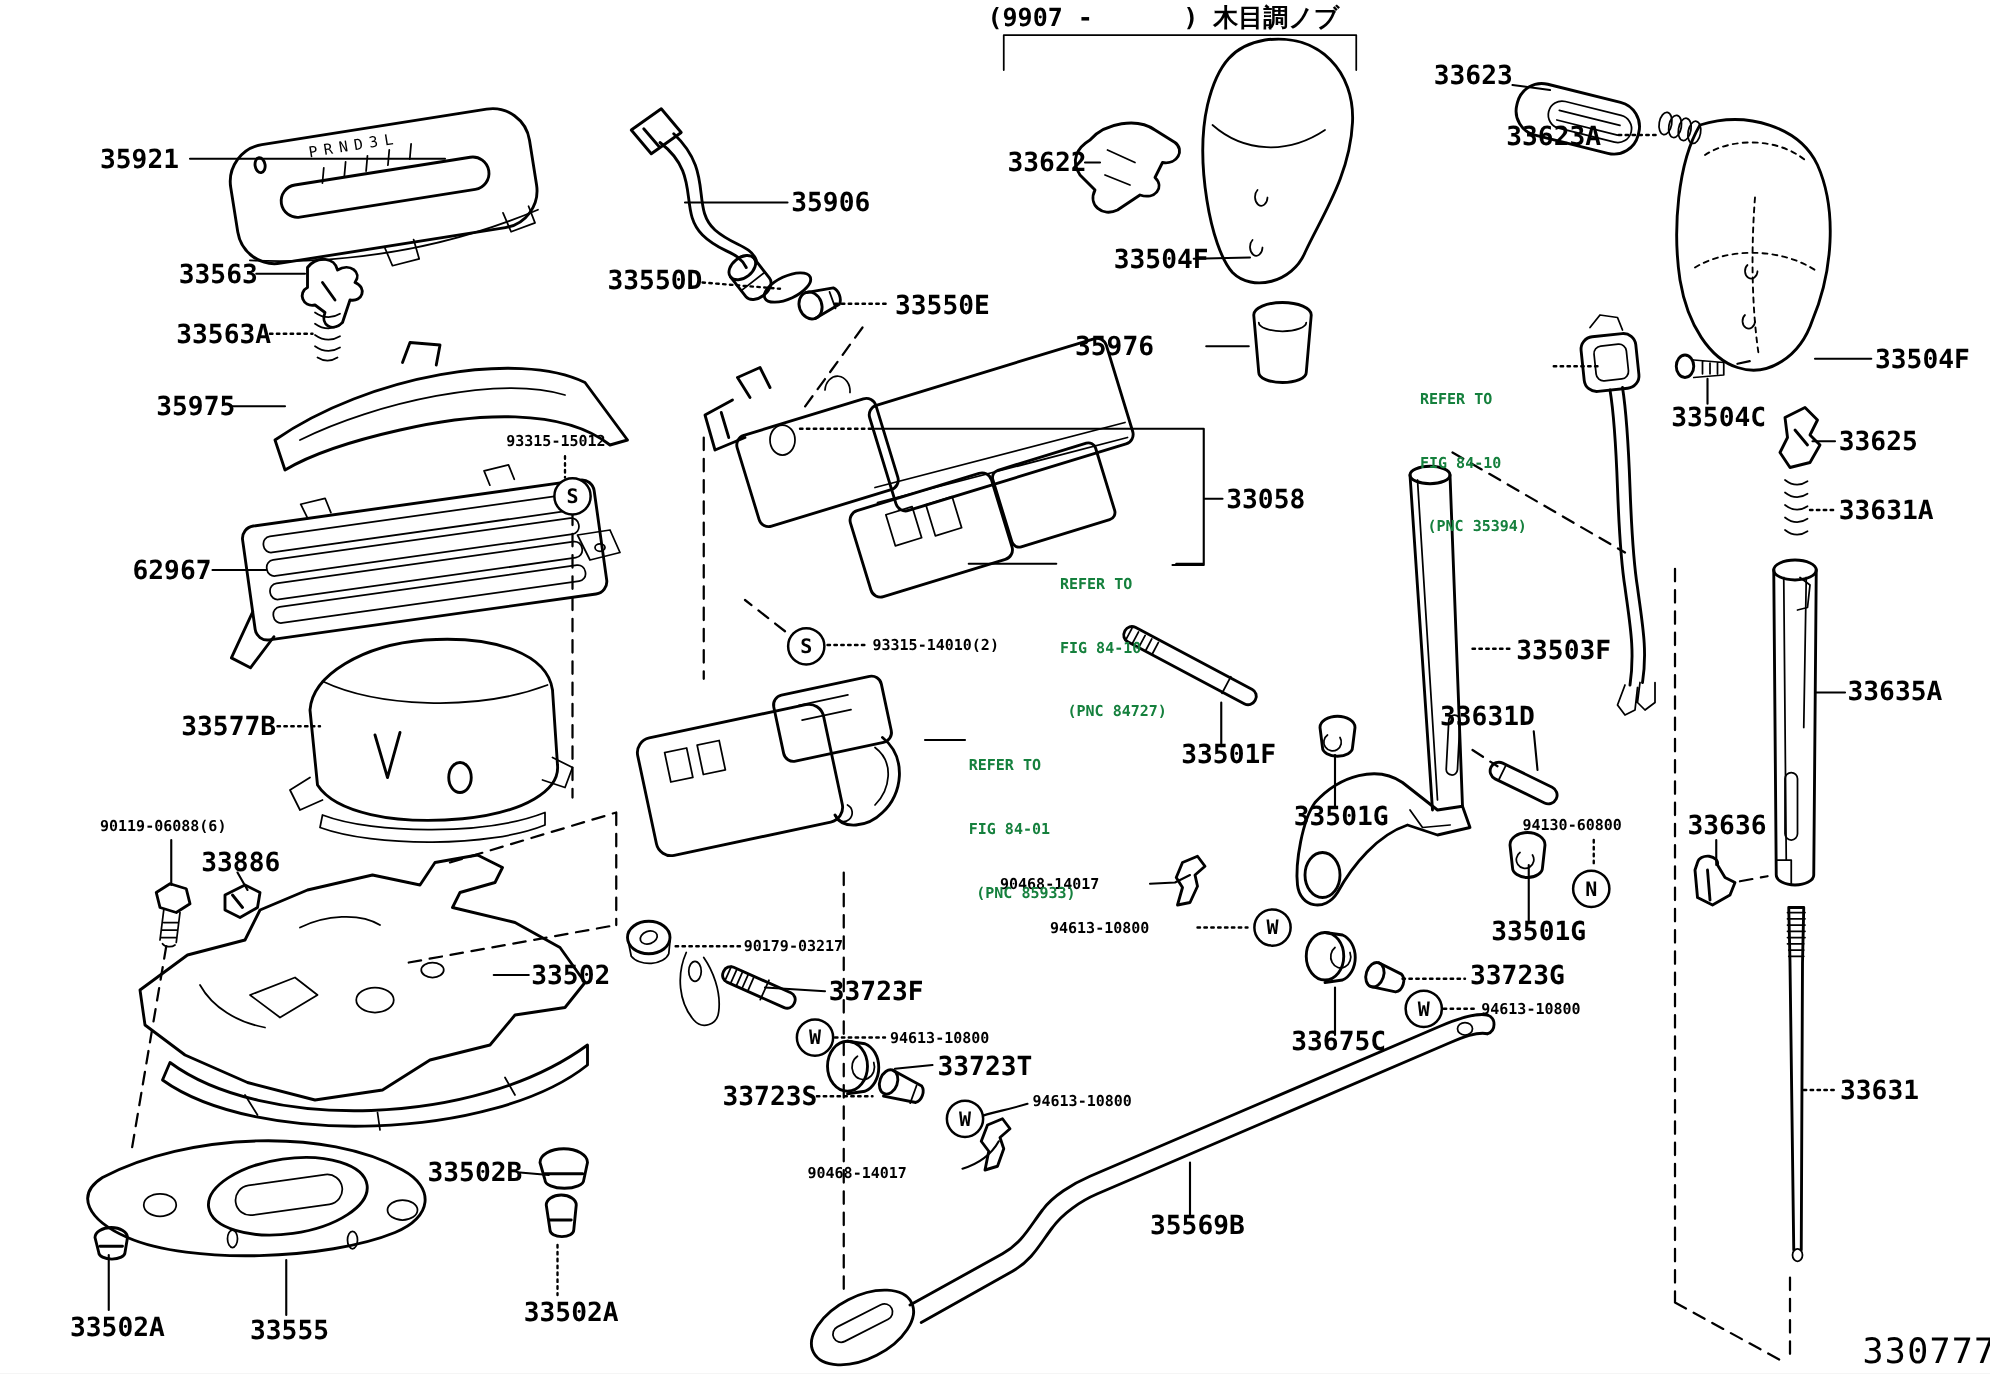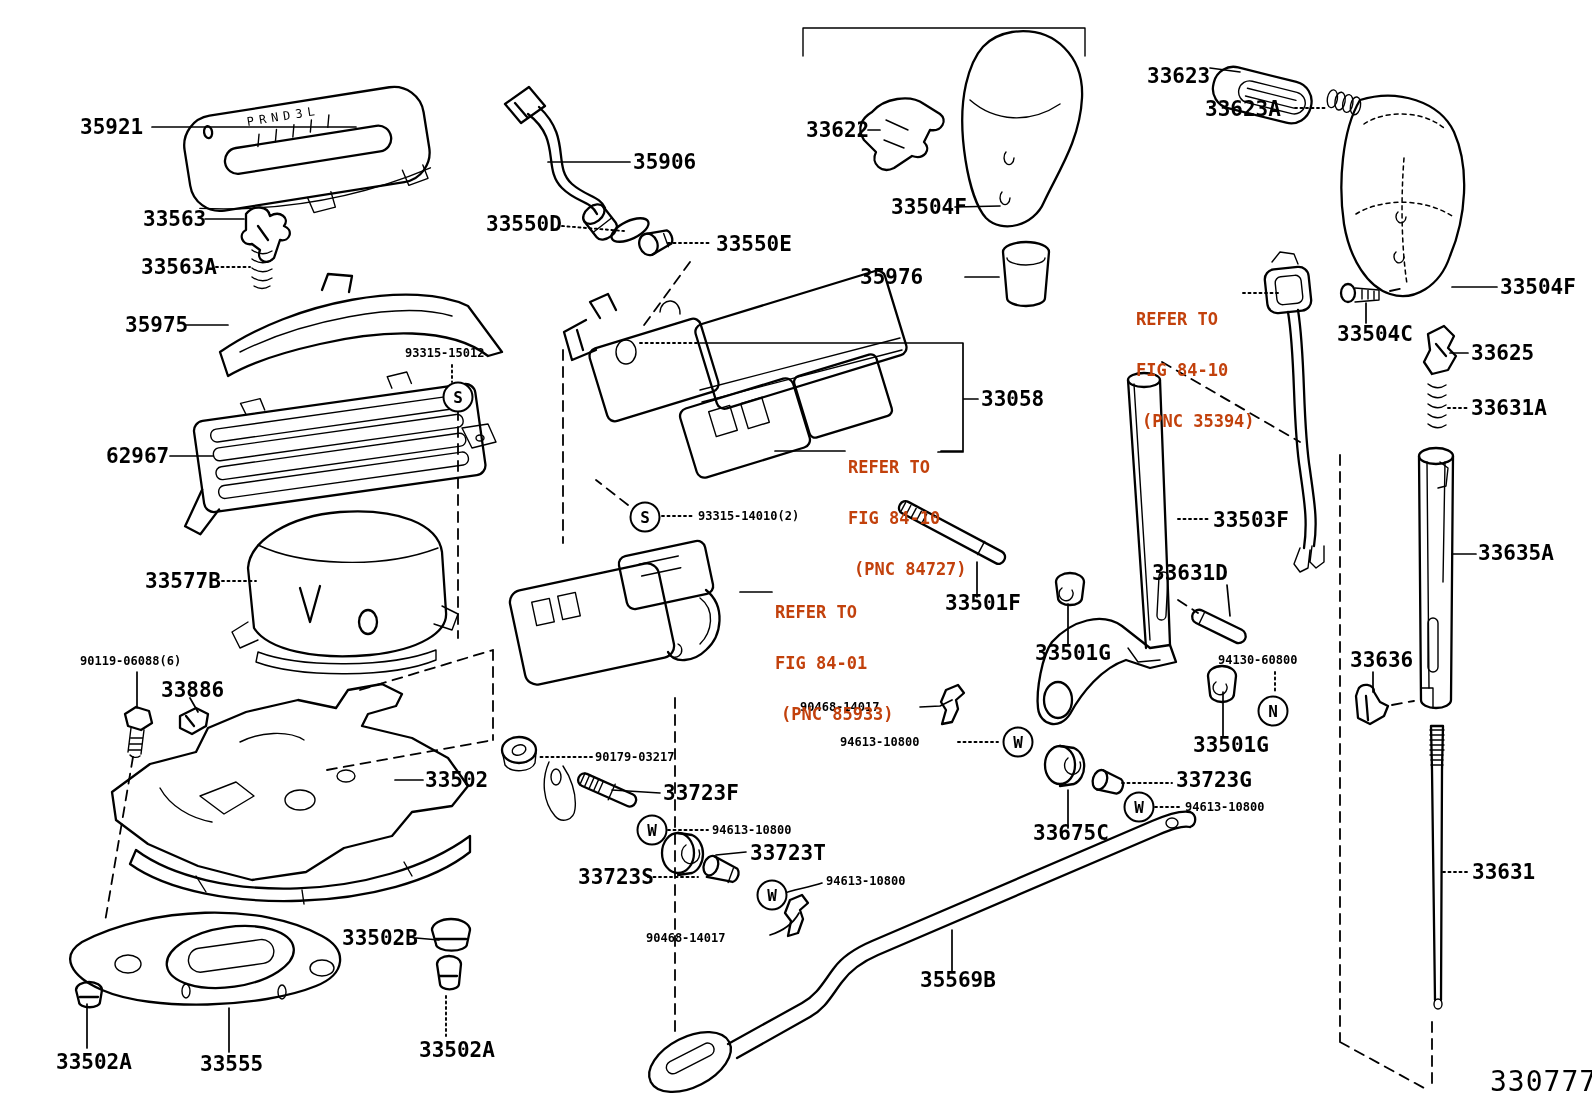--- a/index.html
+++ b/index.html
@@ -10,21 +10,21 @@
       fill:none;stroke:#000;stroke-width:2.3;stroke-linecap:round;stroke-linejoin:round;}
   .art .thin{stroke-width:1.4;}
   .art .ld{stroke-width:1.7;}
   .art .dot{stroke-width:1.9;stroke-dasharray:2 3.5;}
   .art .dsh{stroke-width:1.8;stroke-dasharray:10 7;}
   .art .st{stroke-width:1.5;stroke-dasharray:4 4;}
   .art text{fill:#000;stroke:none;font-family:"DejaVu Sans Mono",monospace;}
   .lbl{position:absolute;transform:translateY(-50%);font-weight:700;font-size:21px;
        color:#000;white-space:pre;letter-spacing:0;}
   .lbl.sm{font-size:12px;}
-  .ref{position:absolute;font-weight:700;font-size:17px;line-height:17px;color:#c2410c;white-space:pre;}
+  .ref{position:absolute;font-weight:700;font-size:12px;line-height:17px;color:#15803d;white-space:pre;}
   .ref .ind{padding-left:6px;}
   .sym{position:absolute;width:27px;height:27px;border:2.2px solid #000;border-radius:50%;
        background:#fff;display:flex;align-items:center;justify-content:center;
        font-weight:700;font-size:16px;transform:translate(-50%,-50%);}
   .hdr{position:absolute;transform:translateY(-50%);font-weight:700;font-size:20px;white-space:pre;}
   .ftr{position:absolute;transform:translateY(-50%);font-weight:400;font-size:28px;letter-spacing:1px;}
 </style>
 </head>
 <body>
 
@@ -333,20 +333,21 @@
 
   <path class="dsh" d="
     M563,350 V543  M675,698 V1038
     M360,690 L493,650  M327,770 L493,740  M493,650 V740
     M133,757 L105,922  M690,262 L642,328  M458,410 V638
     M628,505 L596,480  M1162,362 L1300,442
     M1340,455 V1042  M1340,1042 L1424,1088  M1432,1022 V1088
     M1178,600 L1198,613  M1390,291 L1404,288  M1392,705 L1414,701"></path>
 </svg>
 
+<div class="hdr" style="left:790px;top:14px">(9907 -      ) 木目調ノブ</div>
 
 <div class="lbl" style="left:80px;top:127px">35921</div>
 <div class="lbl" style="left:143px;top:219px">33563</div>
 <div class="lbl" style="left:141px;top:267px">33563A</div>
 <div class="lbl" style="left:125px;top:325px">35975</div>
 <div class="lbl" style="left:633px;top:162px">35906</div>
 <div class="lbl" style="left:486px;top:224px">33550D</div>
 <div class="lbl" style="left:716px;top:244px">33550E</div>
 <div class="lbl sm" style="left:405px;top:353px">93315-15012</div>
 <div class="lbl" style="left:106px;top:456px">62967</div>
@@ -373,21 +374,21 @@
 <div class="lbl" style="left:1193px;top:745px">33501G</div>
 <div class="lbl sm" style="left:1218px;top:660px">94130-60800</div>
 <div class="lbl" style="left:1350px;top:660px">33636</div>
 <div class="lbl" style="left:1213px;top:520px">33503F</div>
 <div class="lbl" style="left:1152px;top:573px">33631D</div>
 <div class="lbl" style="left:1478px;top:553px">33635A</div>
 <div class="lbl" style="left:1472px;top:872px">33631</div>
 <div class="lbl" style="left:1471px;top:408px">33631A</div>
 <div class="lbl" style="left:1471px;top:353px">33625</div>
 <div class="lbl" style="left:1337px;top:334px">33504C</div>
-<div class="lbl" style="left:1147px;top:76px">33623</div>
+<div class="lbl" style="left:1147px;top:60px">33623</div>
 <div class="lbl" style="left:1205px;top:109px">33623A</div>
 <div class="lbl" style="left:1500px;top:287px">33504F</div>
 <div class="lbl" style="left:806px;top:130px">33622</div>
 <div class="lbl" style="left:891px;top:207px">33504F</div>
 <div class="lbl" style="left:860px;top:277px">35976</div>
 <div class="lbl" style="left:920px;top:980px">35569B</div>
 <div class="lbl" style="left:342px;top:938px">33502B</div>
 <div class="lbl" style="left:419px;top:1050px">33502A</div>
 <div class="lbl" style="left:200px;top:1064px">33555</div>
 <div class="lbl" style="left:56px;top:1062px">33502A</div>

